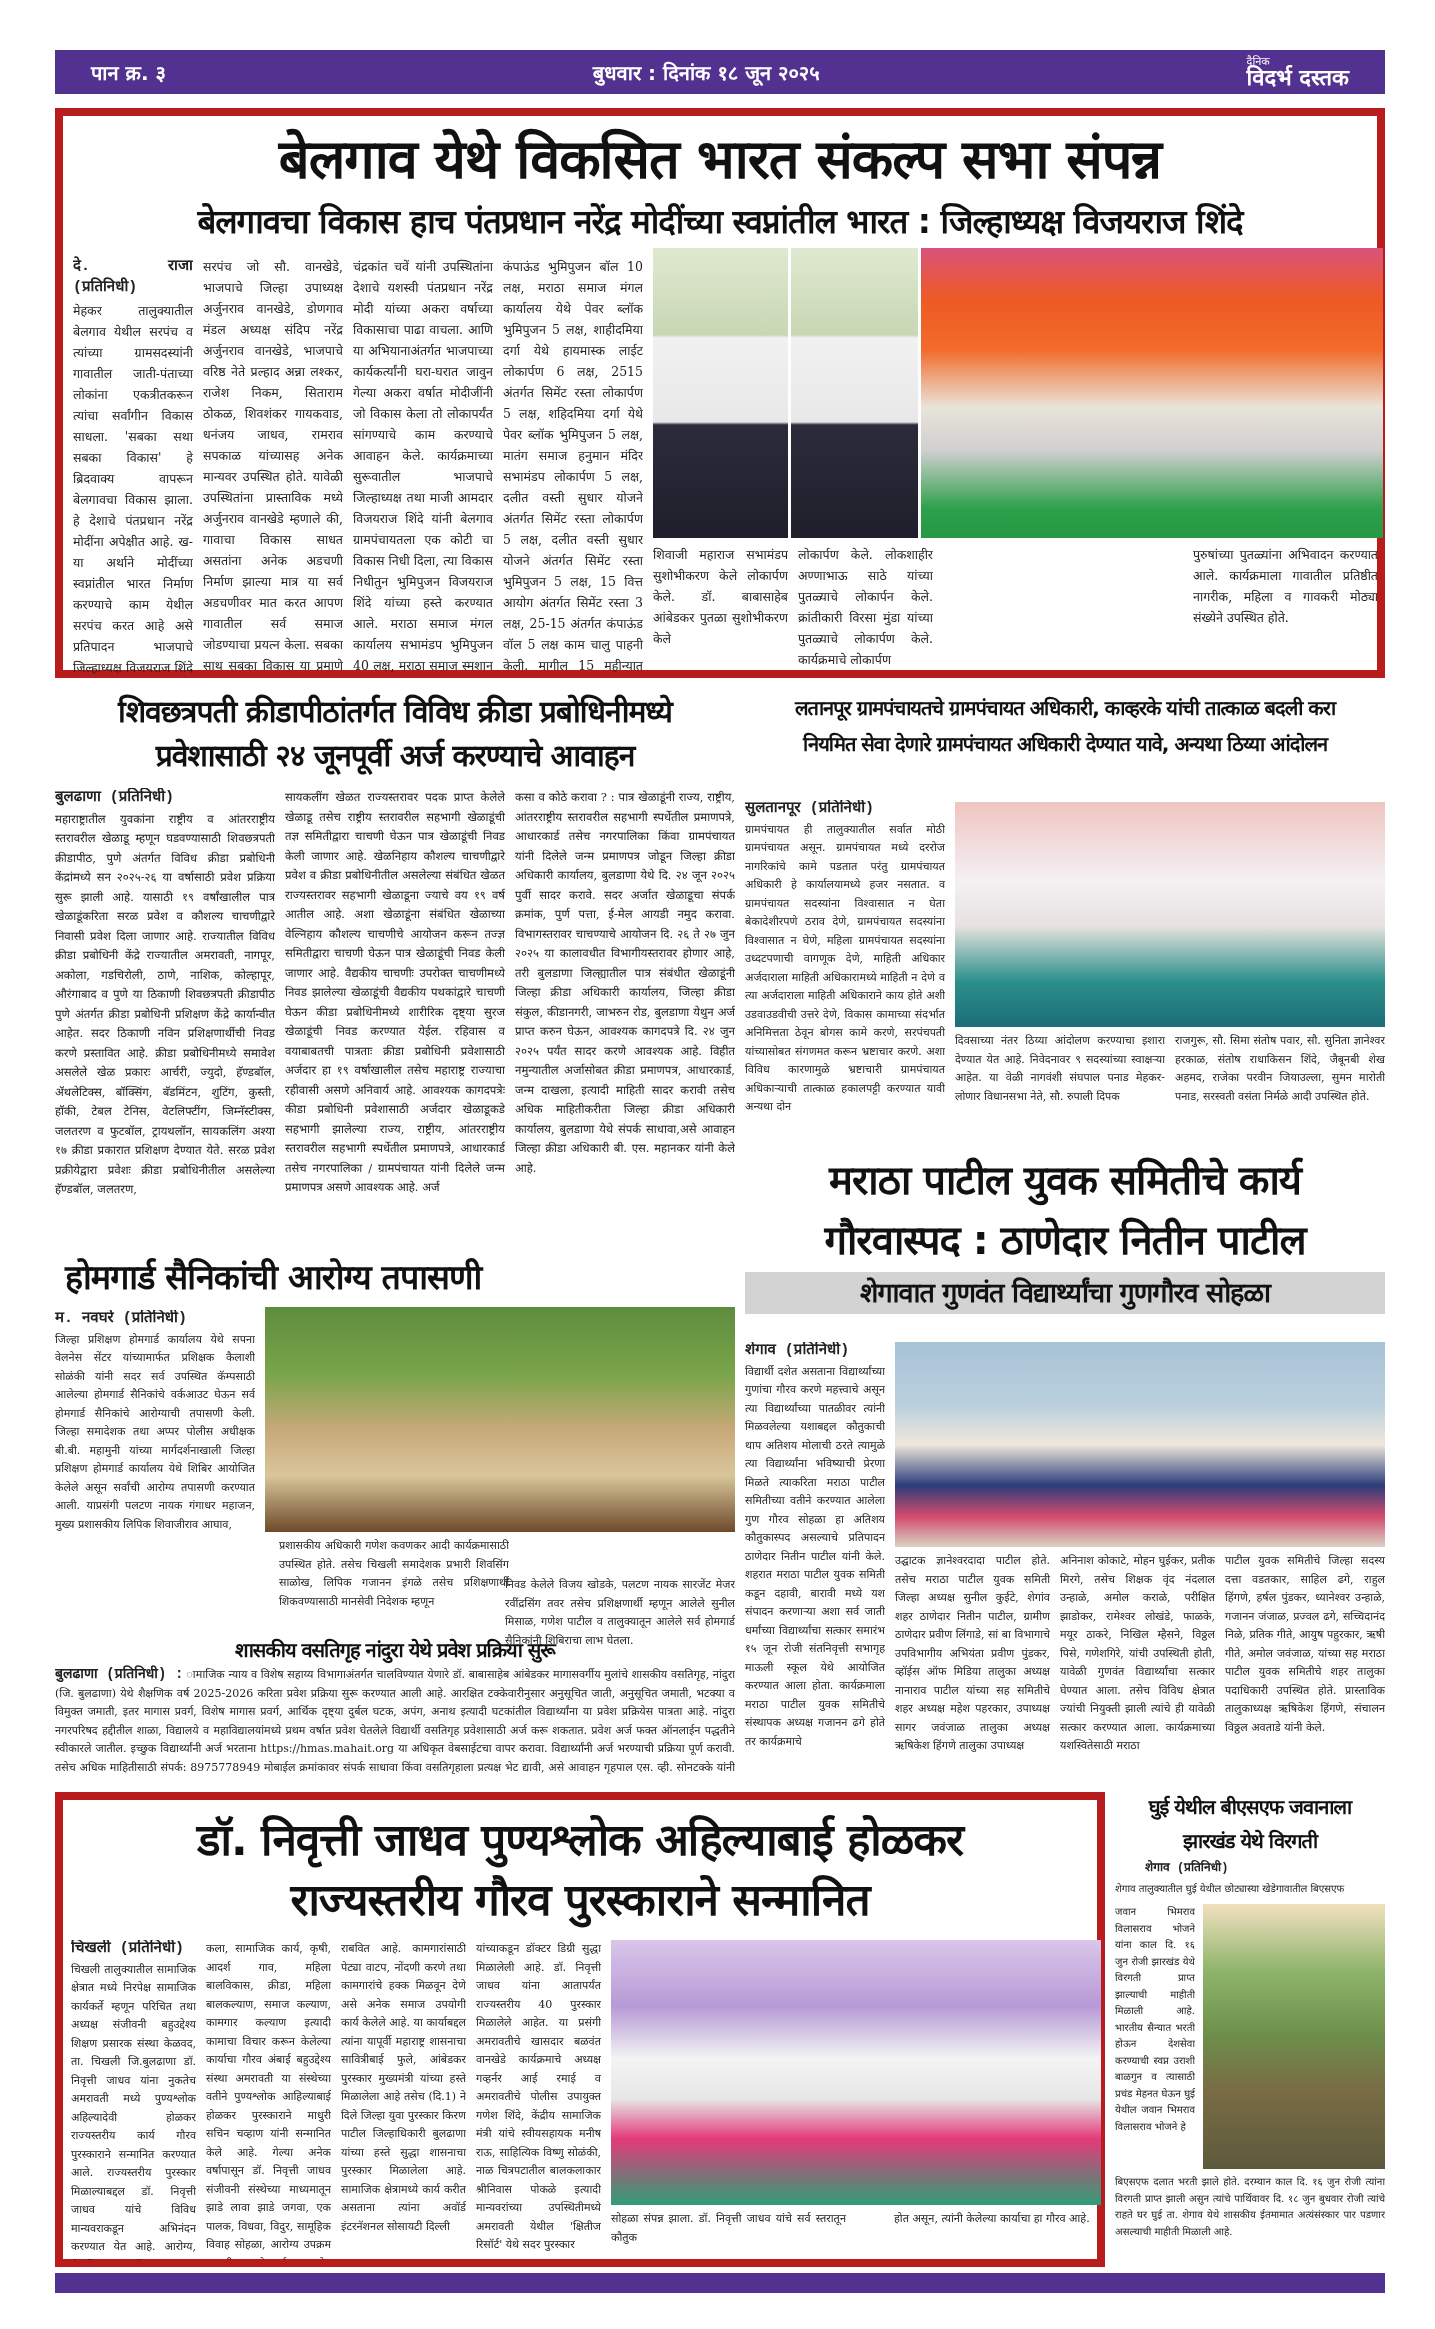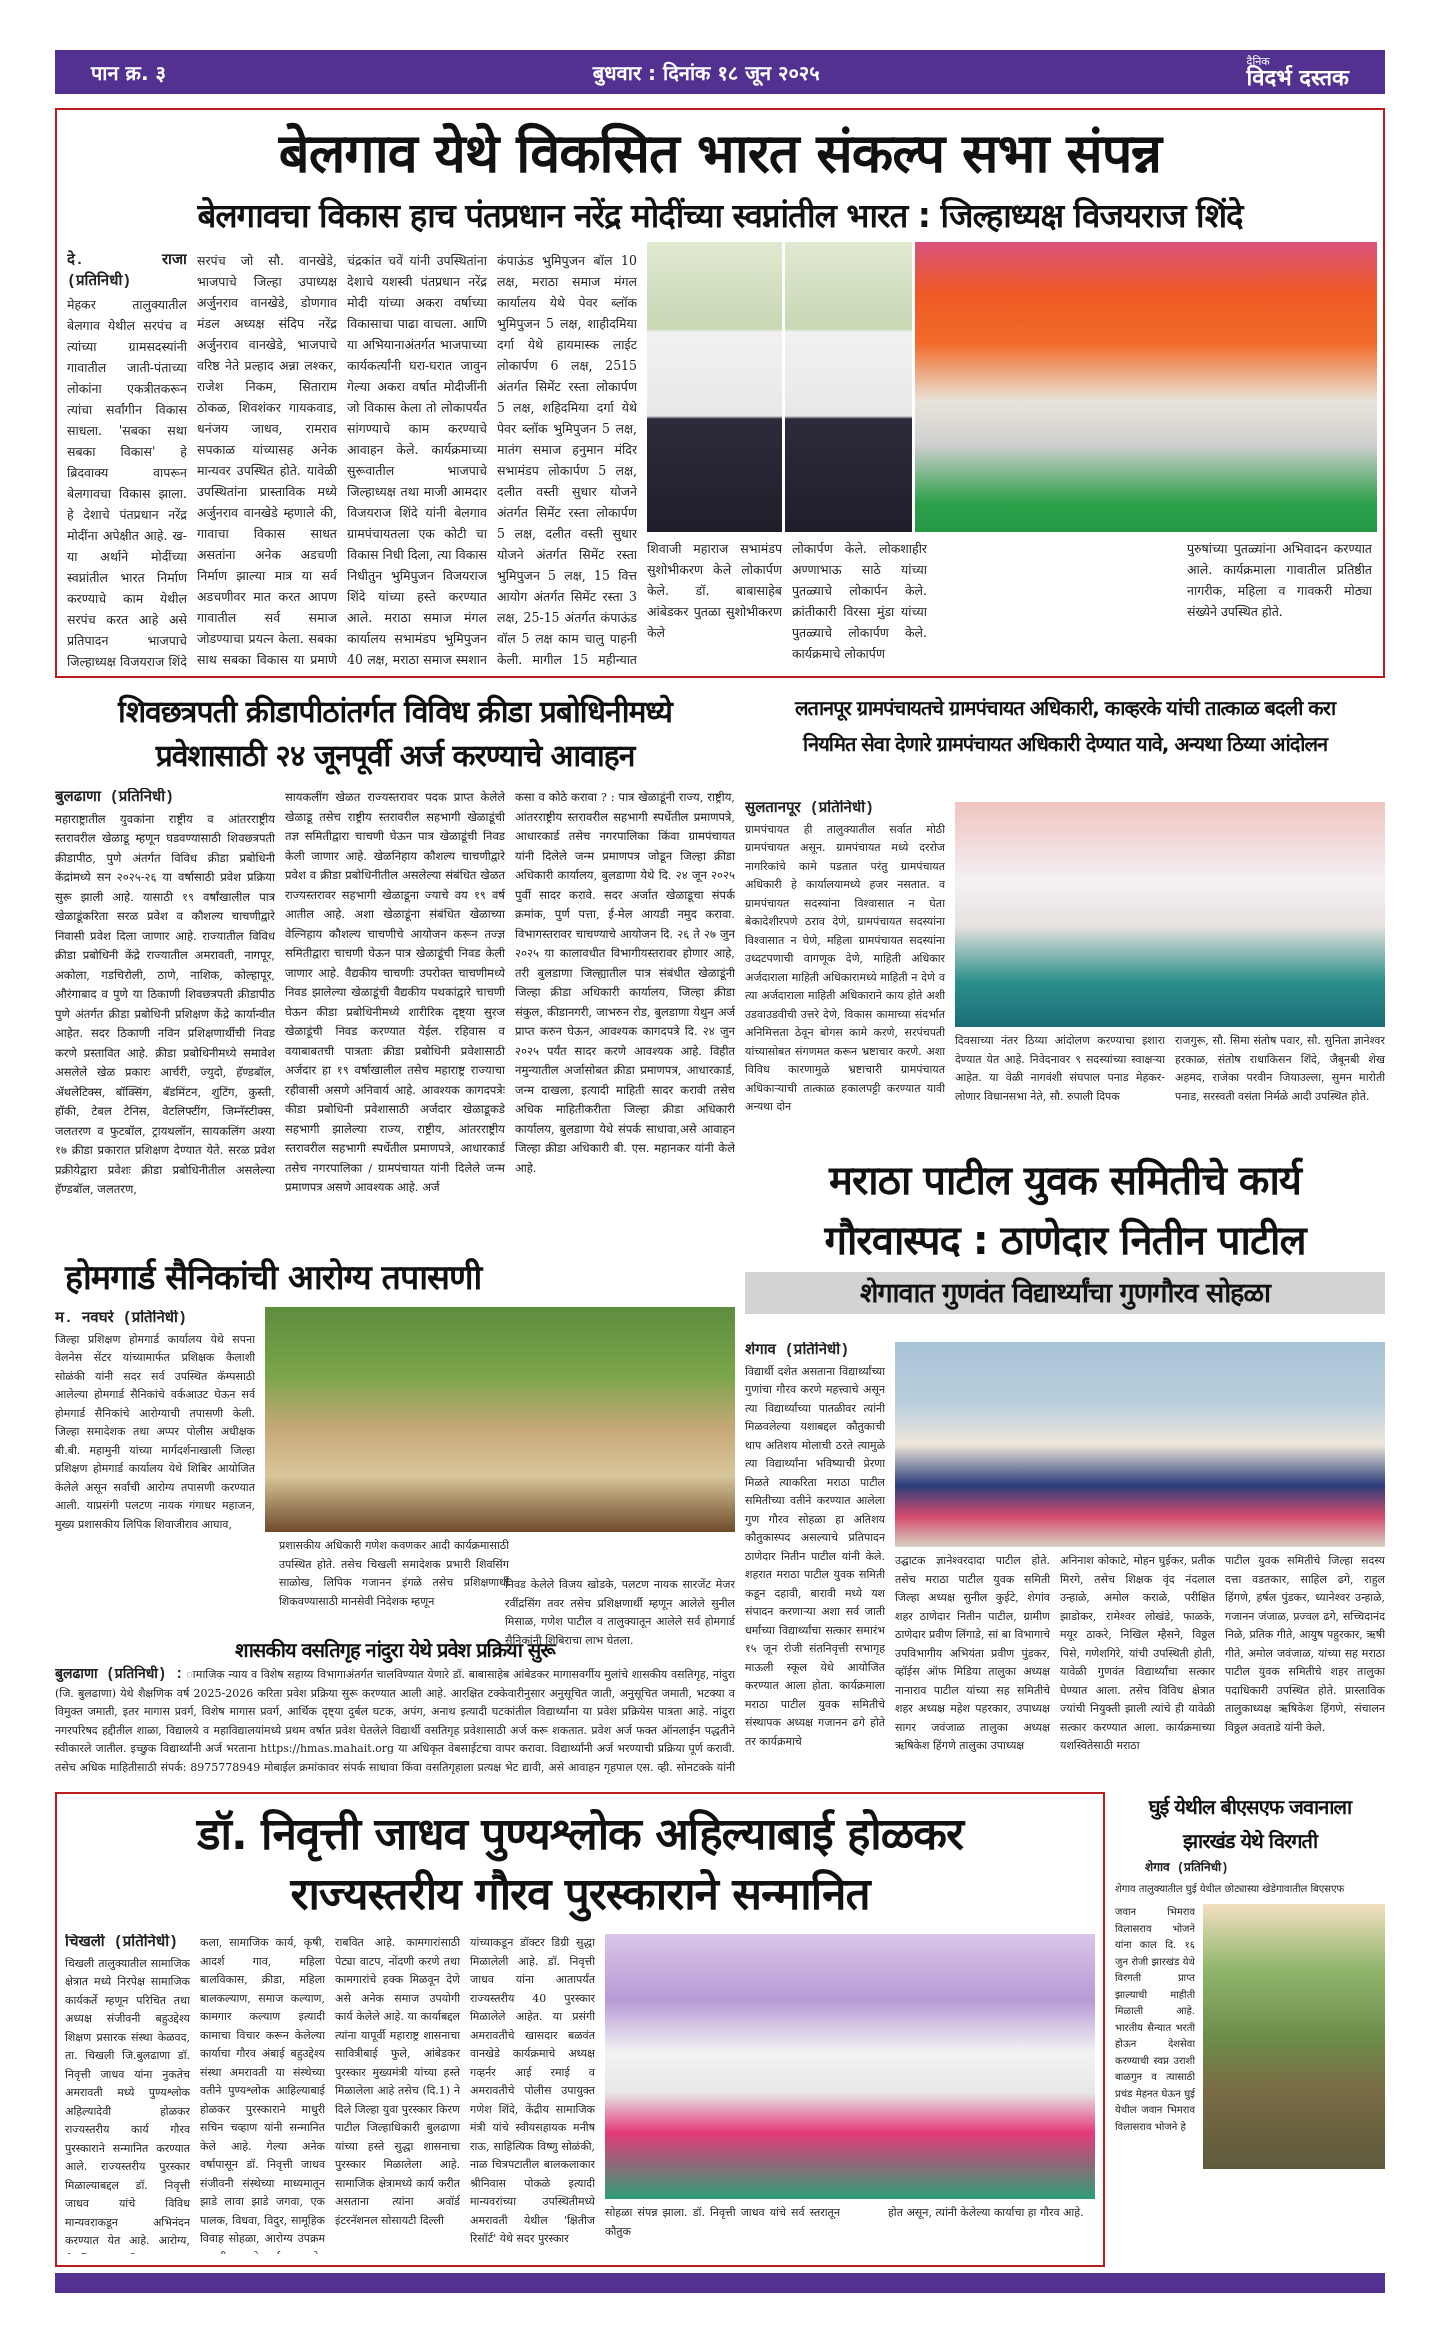--- a/index.html
+++ b/index.html
@@ -6,21 +6,21 @@
   html, body { width: 1435px; height: 2329px; background: #fff; overflow: hidden; }
   body { font-family: "DejaVu Sans", sans-serif; color: #1a1a1a; position: relative; }
 
   .masthead { position: absolute; left: 55px; top: 50px; width: 1330px; height: 44px; background: #523191; color: #fff; display: flex; align-items: center; justify-content: space-between; padding: 0 36px; }
   .masthead .page-no { font-size: 20px; font-weight: bold; }
   .masthead .date { font-size: 20px; font-weight: bold; }
   .masthead .brand { text-align: left; line-height: 1; }
   .masthead .brand .small { font-size: 11px; display:block; }
   .masthead .brand .big { font-size: 22px; font-weight: bold; }
 
-  .box { position: absolute; border: 2px solid #b91c1c; background: #fff; }
+  .box { position: absolute; border: 8px solid #b91c1c; background: #fff; }
   .headline { font-family: "DejaVu Sans", sans-serif; font-weight: bold; color: #111; text-align: center; letter-spacing: -1px; }
   .col-text { font-family: "DejaVu Serif", serif; font-size: 12.5px; line-height: 21px; text-align: justify; color: #222; }
   .dateline { font-family: Liberation Mono, monospace; font-weight: bold; font-size: 15px; margin-bottom: 2px; }
   .photo { position: absolute; overflow: hidden; }
   .abs { position: absolute; }
 
   
   .ph-stage { background: linear-gradient(180deg,#dfe9d0 0%,#c9d7b4 30%,#f1f1f1 31%,#e8e8e8 60%,#2b2b3b 61%,#1f1f2b 100%); }
   .ph-crowd { background: linear-gradient(180deg,#d9527a 0%,#ee5a24 18%,#f26b2b 35%,#e9e4da 55%,#cfcfcf 70%,#2da04a 90%,#249843 100%); }
   .ph-office { background: linear-gradient(180deg,#efc5c0 0%,#f4f0f4 35%,#e7e2df 55%,#2a8f8a 80%,#1c6d78 100%); }
@@ -153,15 +153,16 @@
 
 <div class="abs" style="left:1115px; top:1790px; width:270px; height:470px;">
   <div class="headline" style="font-size:20px; line-height:34px;">घुई येथील बीएसएफ जवानाला</div>
   <div class="headline" style="font-size:20px; line-height:34px;">झारखंड येथे विरगती</div>
   <div class="col-text" style="padding-left:30px;">
     <div class="dateline" style="font-size:12px;">शेगाव (प्रतिनिधी)</div>
   </div>
   <div class="col-text" style="font-size:10px; line-height:16px;">शेगाव तालुक्यातील घुई येथील छोट्यास्या खेडेगावातील बिएसएफ</div>
   <div class="abs col-text" style="left:0; top:114px; width:80px; height:250px; overflow:hidden; font-size:10px; line-height:16.5px;">जवान भिमराव विलासराव भोजने यांना काल दि. १६ जुन रोजी झारखंड येथे विरगती प्राप्त झाल्याची माहीती मिळाली आहे. भारतीय सैन्यात भरती होऊन देशसेवा करण्याची स्वप्न उराशी बाळगुन व त्यासाठी प्रचंड मेहनत घेऊन घुई येथील जवान भिमराव विलासराव भोजने हे</div>
   <div class="photo ph-soldier" style="left:88px; top:114px; width:182px; height:265px;"></div>
+  <div class="abs col-text" style="left:0; top:384px; width:270px; height:80px; overflow:hidden; font-size:10px; line-height:16.5px;">बिएसएफ दलात भरती झाले होते. दरम्यान काल दि. १६ जुन रोजी त्यांना विरगती प्राप्त झाली असुन त्यांचे पार्थिवावर दि. १८ जुन बुधवार रोजी त्यांचे राहते घर घुई ता. शेगाव येथे शासकीय ईतमामात अत्यंसंस्कार पार पडणार असल्याची माहीती मिळाली आहे.</div>
 </div>
 
 <div class="abs" style="left:55px; top:2273px; width:1330px; height:20px; background:#523191;"></div>
 
 </body></html>

